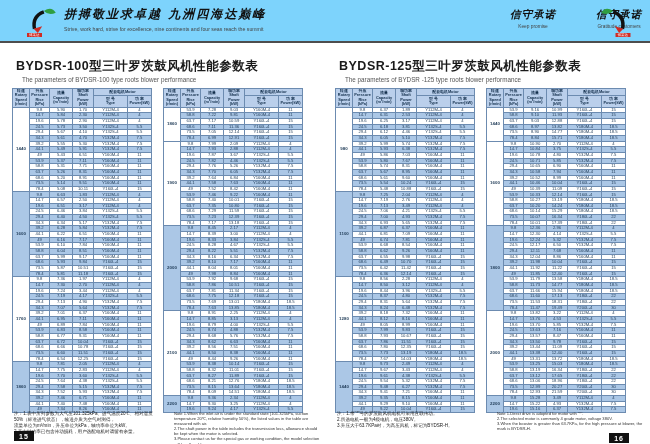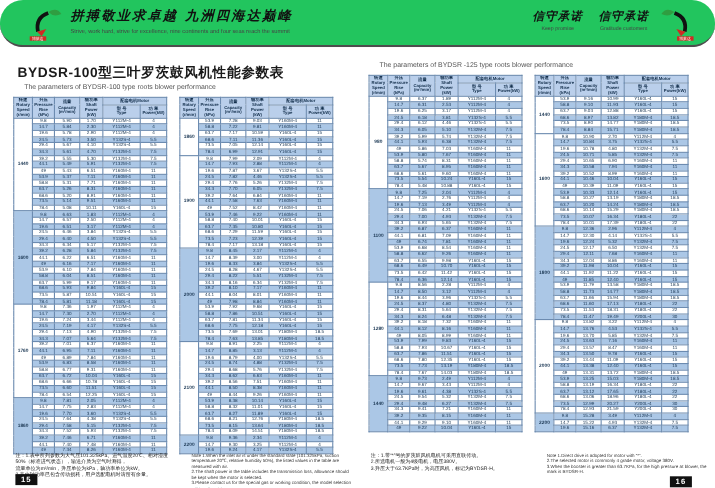--- a/index.html
+++ b/index.html
@@ -1,31 +1,31 @@
 <!DOCTYPE html>
 <html><head>
 <meta charset="utf-8">
 <style>
   html,body{margin:0;padding:0;}
   body{
     width:650px;height:444px;background:#ffffff;position:relative;overflow:hidden;
     font-family:"Liberation Sans", sans-serif;color:#222;
   }
   
-  .topband{position:absolute;left:0;top:0;width:650px;height:41px;background:#22c55e;border-bottom:2px solid #4d4d4d;border-radius:21px;}
+  .topband{position:absolute;left:0;top:0;width:650px;height:41px;background:#7dd3fc;border-bottom:2px solid #4d4d4d;}
   .logo{position:absolute;top:5px;width:34px;height:34px;}
   .logo-left{left:26px;}
   .logo-right{left:597px;transform:scaleX(-1);}
   .logo .brandbox{position:absolute;left:1px;bottom:2px;background:#cf2b24;color:#fff;font-size:3.5px;line-height:4.5px;padding:0 2px;transform:none;}
   .logo-right .brandbox{transform:scaleX(-1);}
   .slogan{position:absolute;left:64px;top:6px;width:260px;}
   .slogan-cn{font-family:"DejaVu Serif", serif;font-style:italic;font-weight:bold;font-size:12px;letter-spacing:2px;color:#111;white-space:nowrap;}
   .slogan-en{font-size:5.2px;color:#444;margin-top:3px;white-space:nowrap;}
   .promise{position:absolute;left:484px;top:8px;display:flex;gap:14px;}
-  .promise .pcol{text-align:center;}
+  .promise .pcol{text-align:center;margin-left:26px;}
   .promise .pcn{font-family:"DejaVu Serif", serif;font-style:italic;font-weight:bold;font-size:10.5px;letter-spacing:1px;color:#111;white-space:nowrap;}
   .promise .pen{font-size:4.8px;color:#444;margin-top:2px;white-space:nowrap;}
   
   .page{position:absolute;top:55px;width:308px;height:399px;}
   .page-0{left:12px;}
   .page-1{left:335px;}
   .ptitle{margin:3px 0 0 4px;font-size:12.5px;font-weight:bold;letter-spacing:0.5px;color:#1a1a1a;white-space:nowrap;}
   .psub{margin:1px 0 0 10px;font-size:6.3px;color:#555;white-space:nowrap;}
   .tables{margin:5px 0 0 0;display:flex;gap:11px;}
   table.perf{border-collapse:collapse;table-layout:fixed;}
@@ -945,20 +945,21 @@
     <div class="notes-en">
         <div class="note-line">Note 1.When the inlet air is under the standard state (101.325kPa, suction temperature 20℃, relative humidity 50%), the listed values in the table are measured with air.</div>
         <div class="note-line">2.The shaft power in the table includes the transmission loss, allowance should be kept when the motor is selected.</div>
         <div class="note-line">3.Please contact us for the special gas or working condition, the model selection will be offered for you.</div>
       </div>
   </div>
   <div class="pagenum pn-left">15</div>
 </section>
 
 <section class="page page-1">
+  <h2 class="ptitle">BYDSR-125型三叶罗茨鼓风机性能参数表</h2>
   <div class="psub">The parameters of BYDSR -125 type roots blower performance</div>
   <div class="tables">
       <table class="perf">
         <colgroup>
           <col style="width: 17px;">
           <col style="width: 20px;">
           <col style="width: 23px;">
           <col style="width: 21px;">
           <col style="width: 34px;">
           <col style="width: 24px;">

